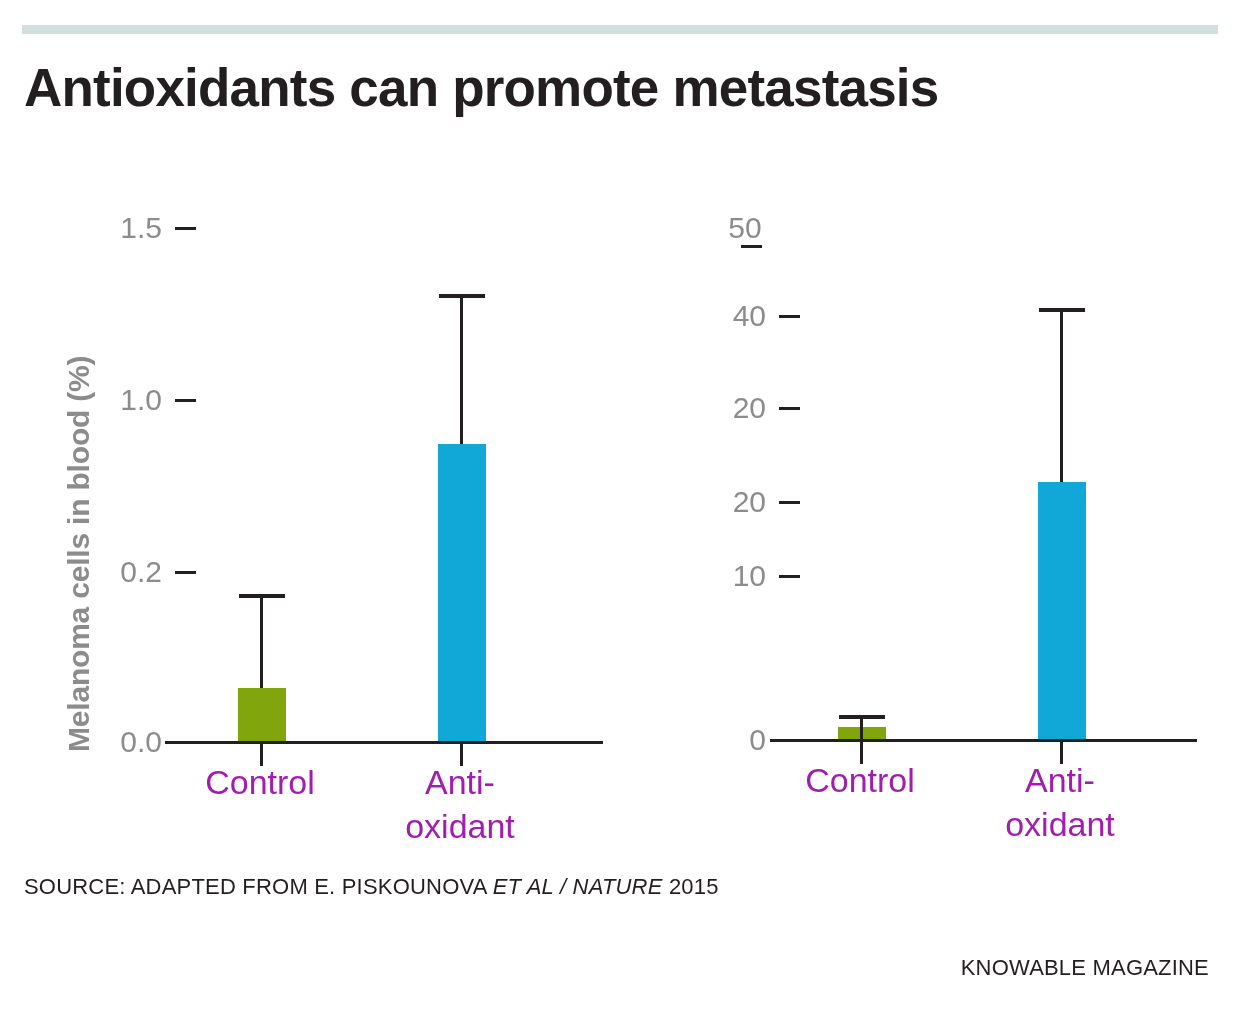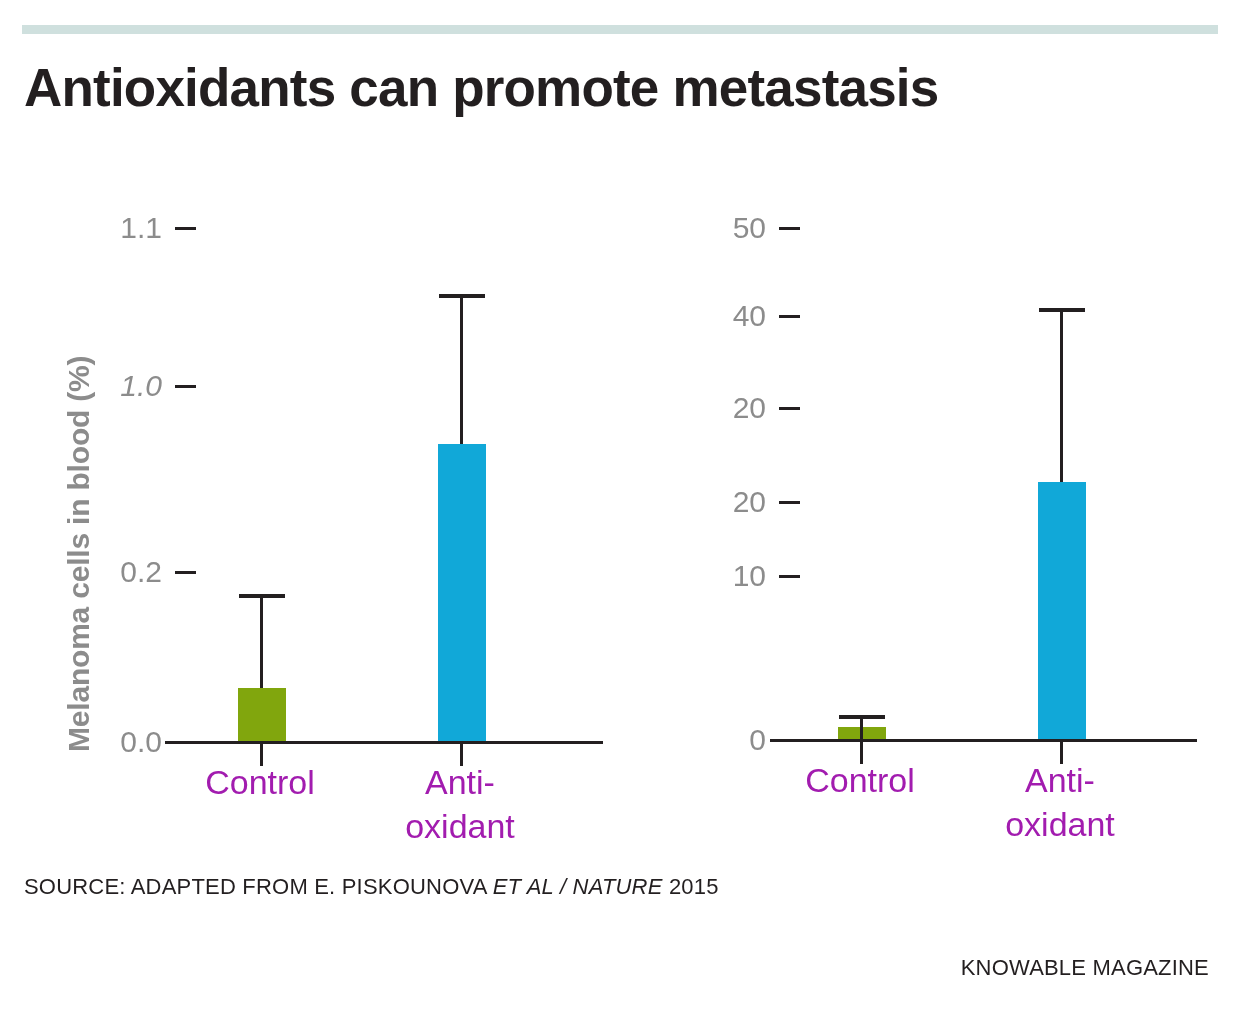--- a/index.html
+++ b/index.html
@@ -166,24 +166,24 @@
 
 <div class="title">Antioxidants can promote metastasis</div>
 
 <div class="plots">
 
   <div class="panel panel-left">
 
     <div class="ytitle ytitle-left">Melanoma cells in blood (%)</div>
 
     <div class="tick" style="left:86px; top:208px; width:110px;">
-      <span class="num">1.1</span>
-      <span class="dash"></span>
-    </div>
-    <div class="tick" style="left:86px; top:366px; width:110px;font-style:italic;">
+      <span class="num">1.5</span>
+      <span class="dash"></span>
+    </div>
+    <div class="tick" style="left:86px; top:380px; width:110px;">
       <span class="num">1.0</span>
       <span class="dash"></span>
     </div>
     <div class="tick" style="left:86px; top:552px; width:110px;">
       <span class="num">0.2</span>
       <span class="dash"></span>
     </div>
     <div class="tick zero" style="left:86px; top:722px; width:110px;">
       <span class="num">0.0</span>
       <span class="dash"></span>
@@ -204,21 +204,21 @@
 
     <div class="xlabel" style="left:180px; top:761px; width:160px;">Control</div>
     <div class="xlabel" style="left:380px; top:761px; width:160px;">
       <div>Anti-</div>
       <div>oxidant</div>
     </div>
   </div>
 
   <div class="panel panel-right">
 
-    <div class="tick" style="left:70px; top:208px; width:110px;">
+    <div class="tick" style="left:70px; top:208px; width:110px;flex-direction:column;">
       <span class="num">50</span>
       <span class="dash"></span>
     </div>
     <div class="tick" style="left:70px; top:296px; width:110px;text-align:center;">
       <span class="num">40</span>
       <span class="dash"></span>
     </div>
     <div class="tick" style="left:70px; top:388px; width:110px;">
       <span class="num">20</span>
       <span class="dash"></span>

